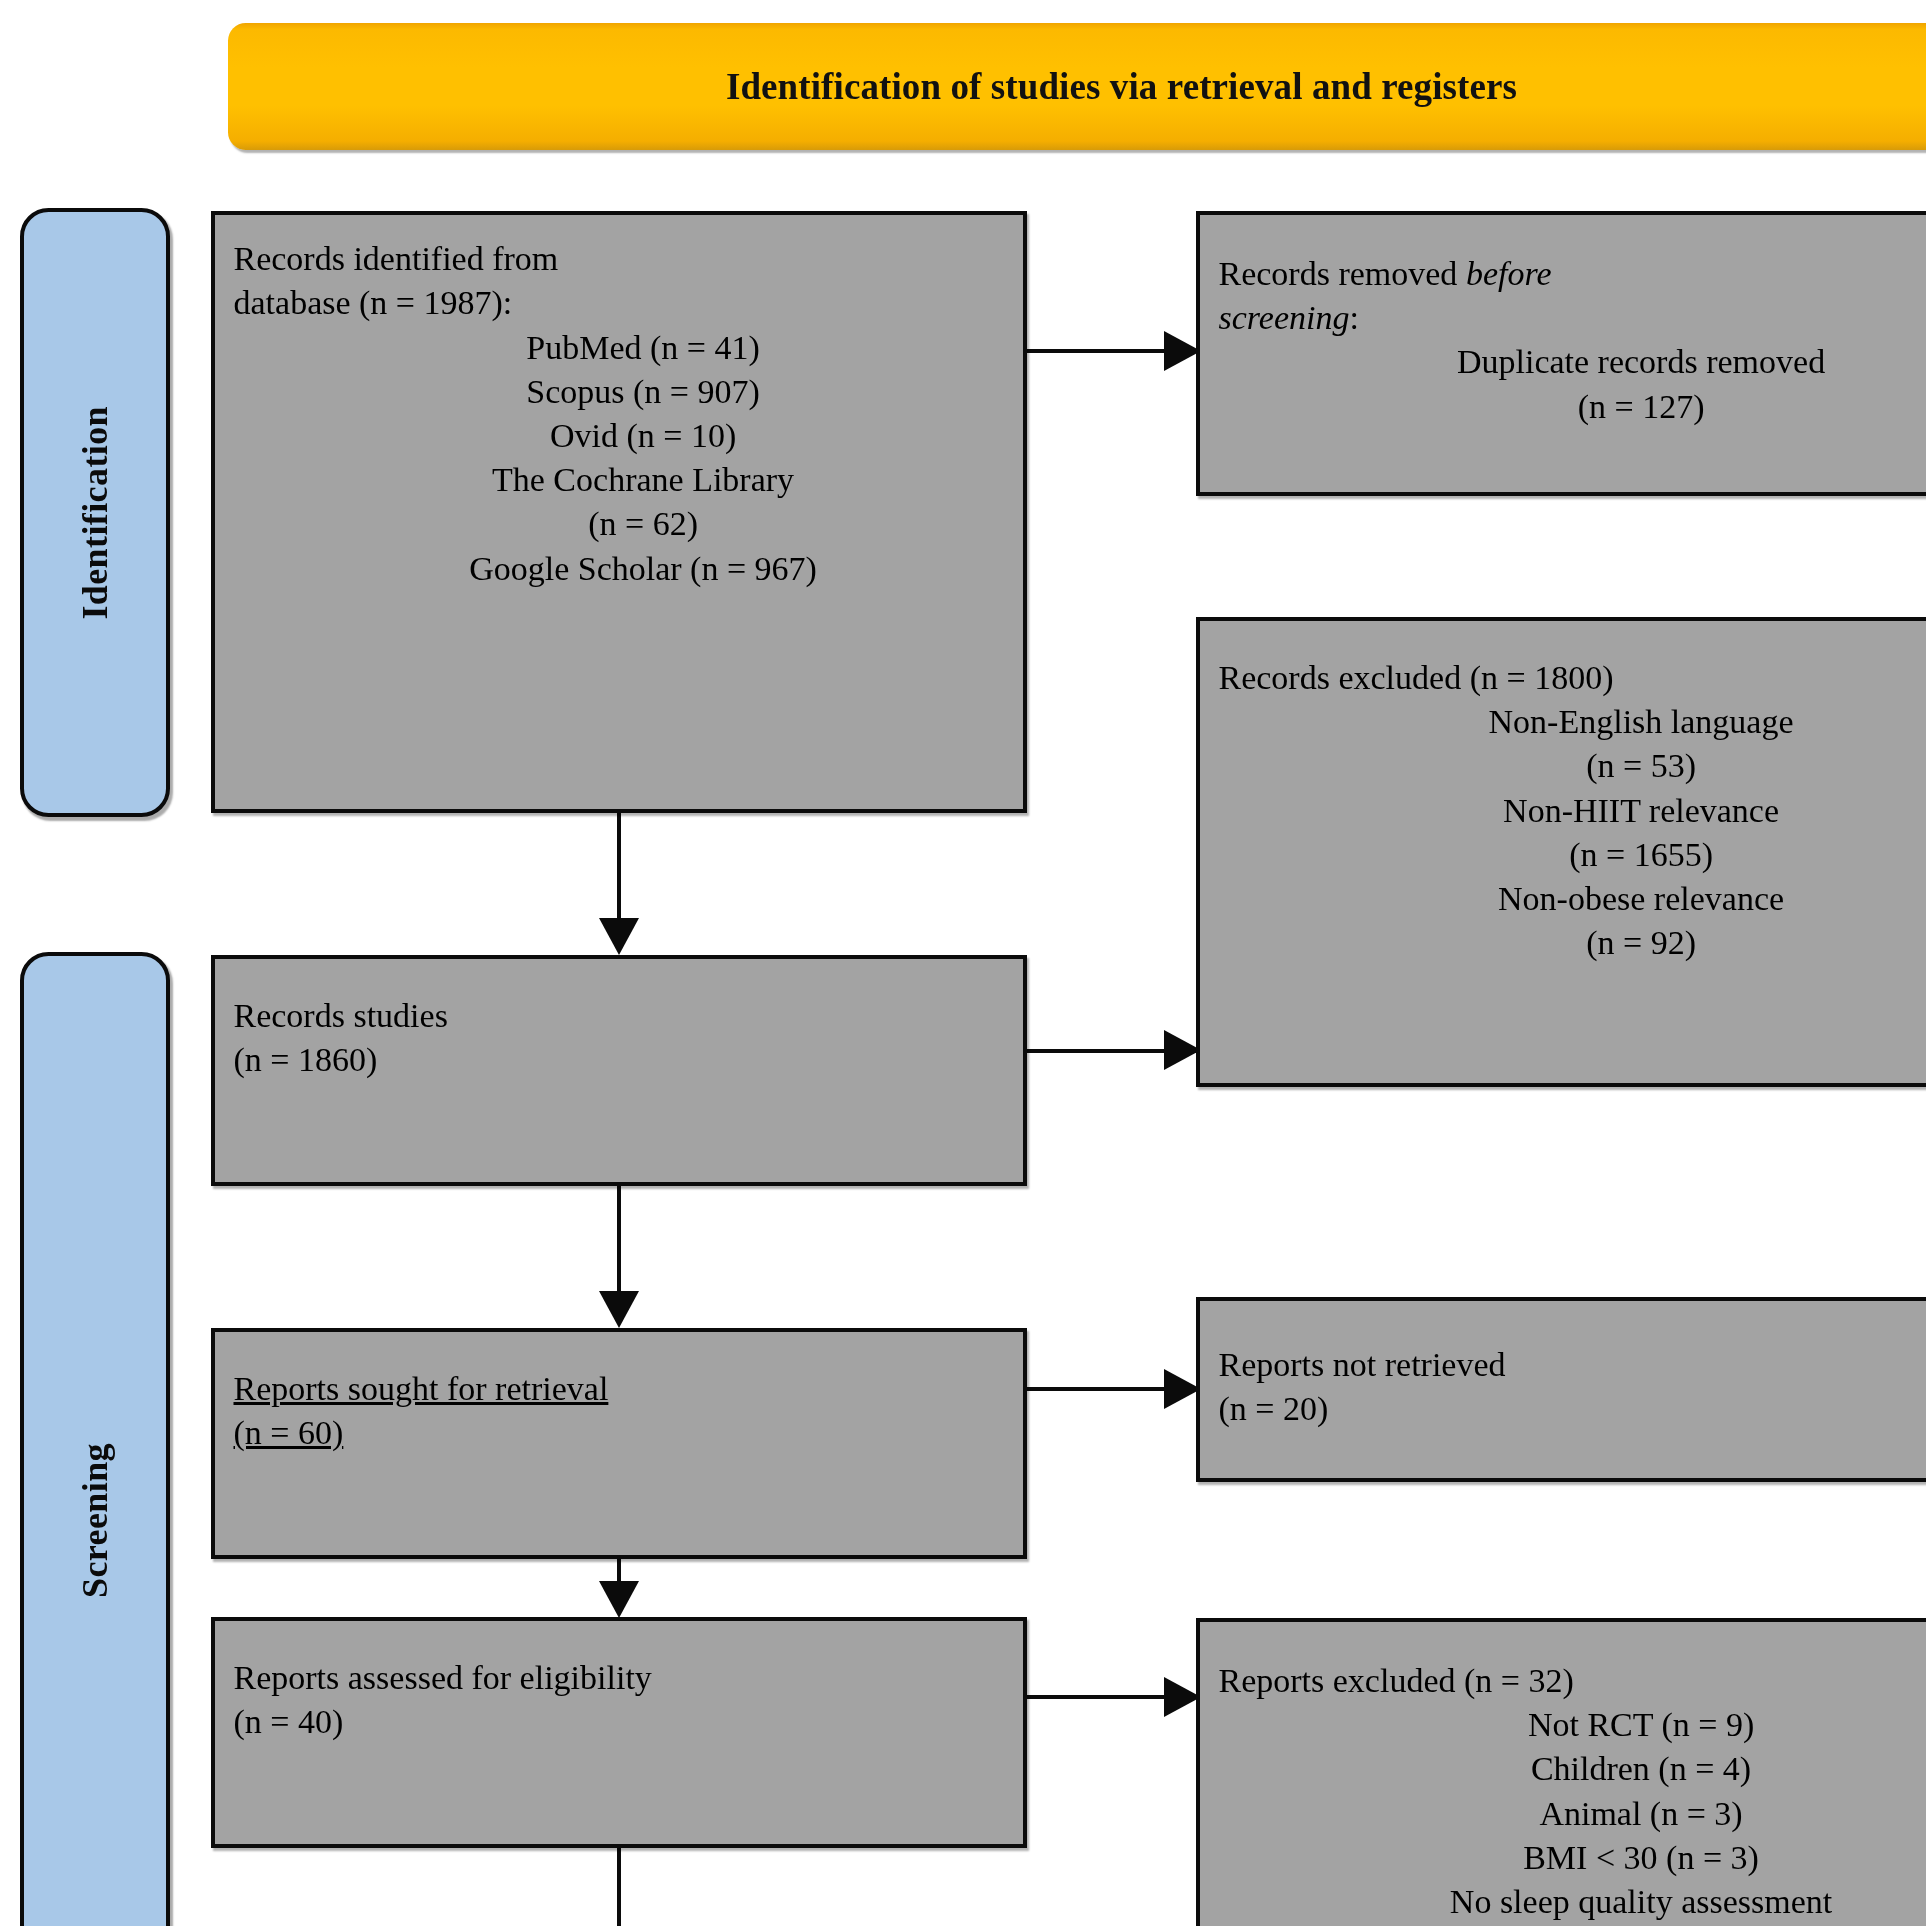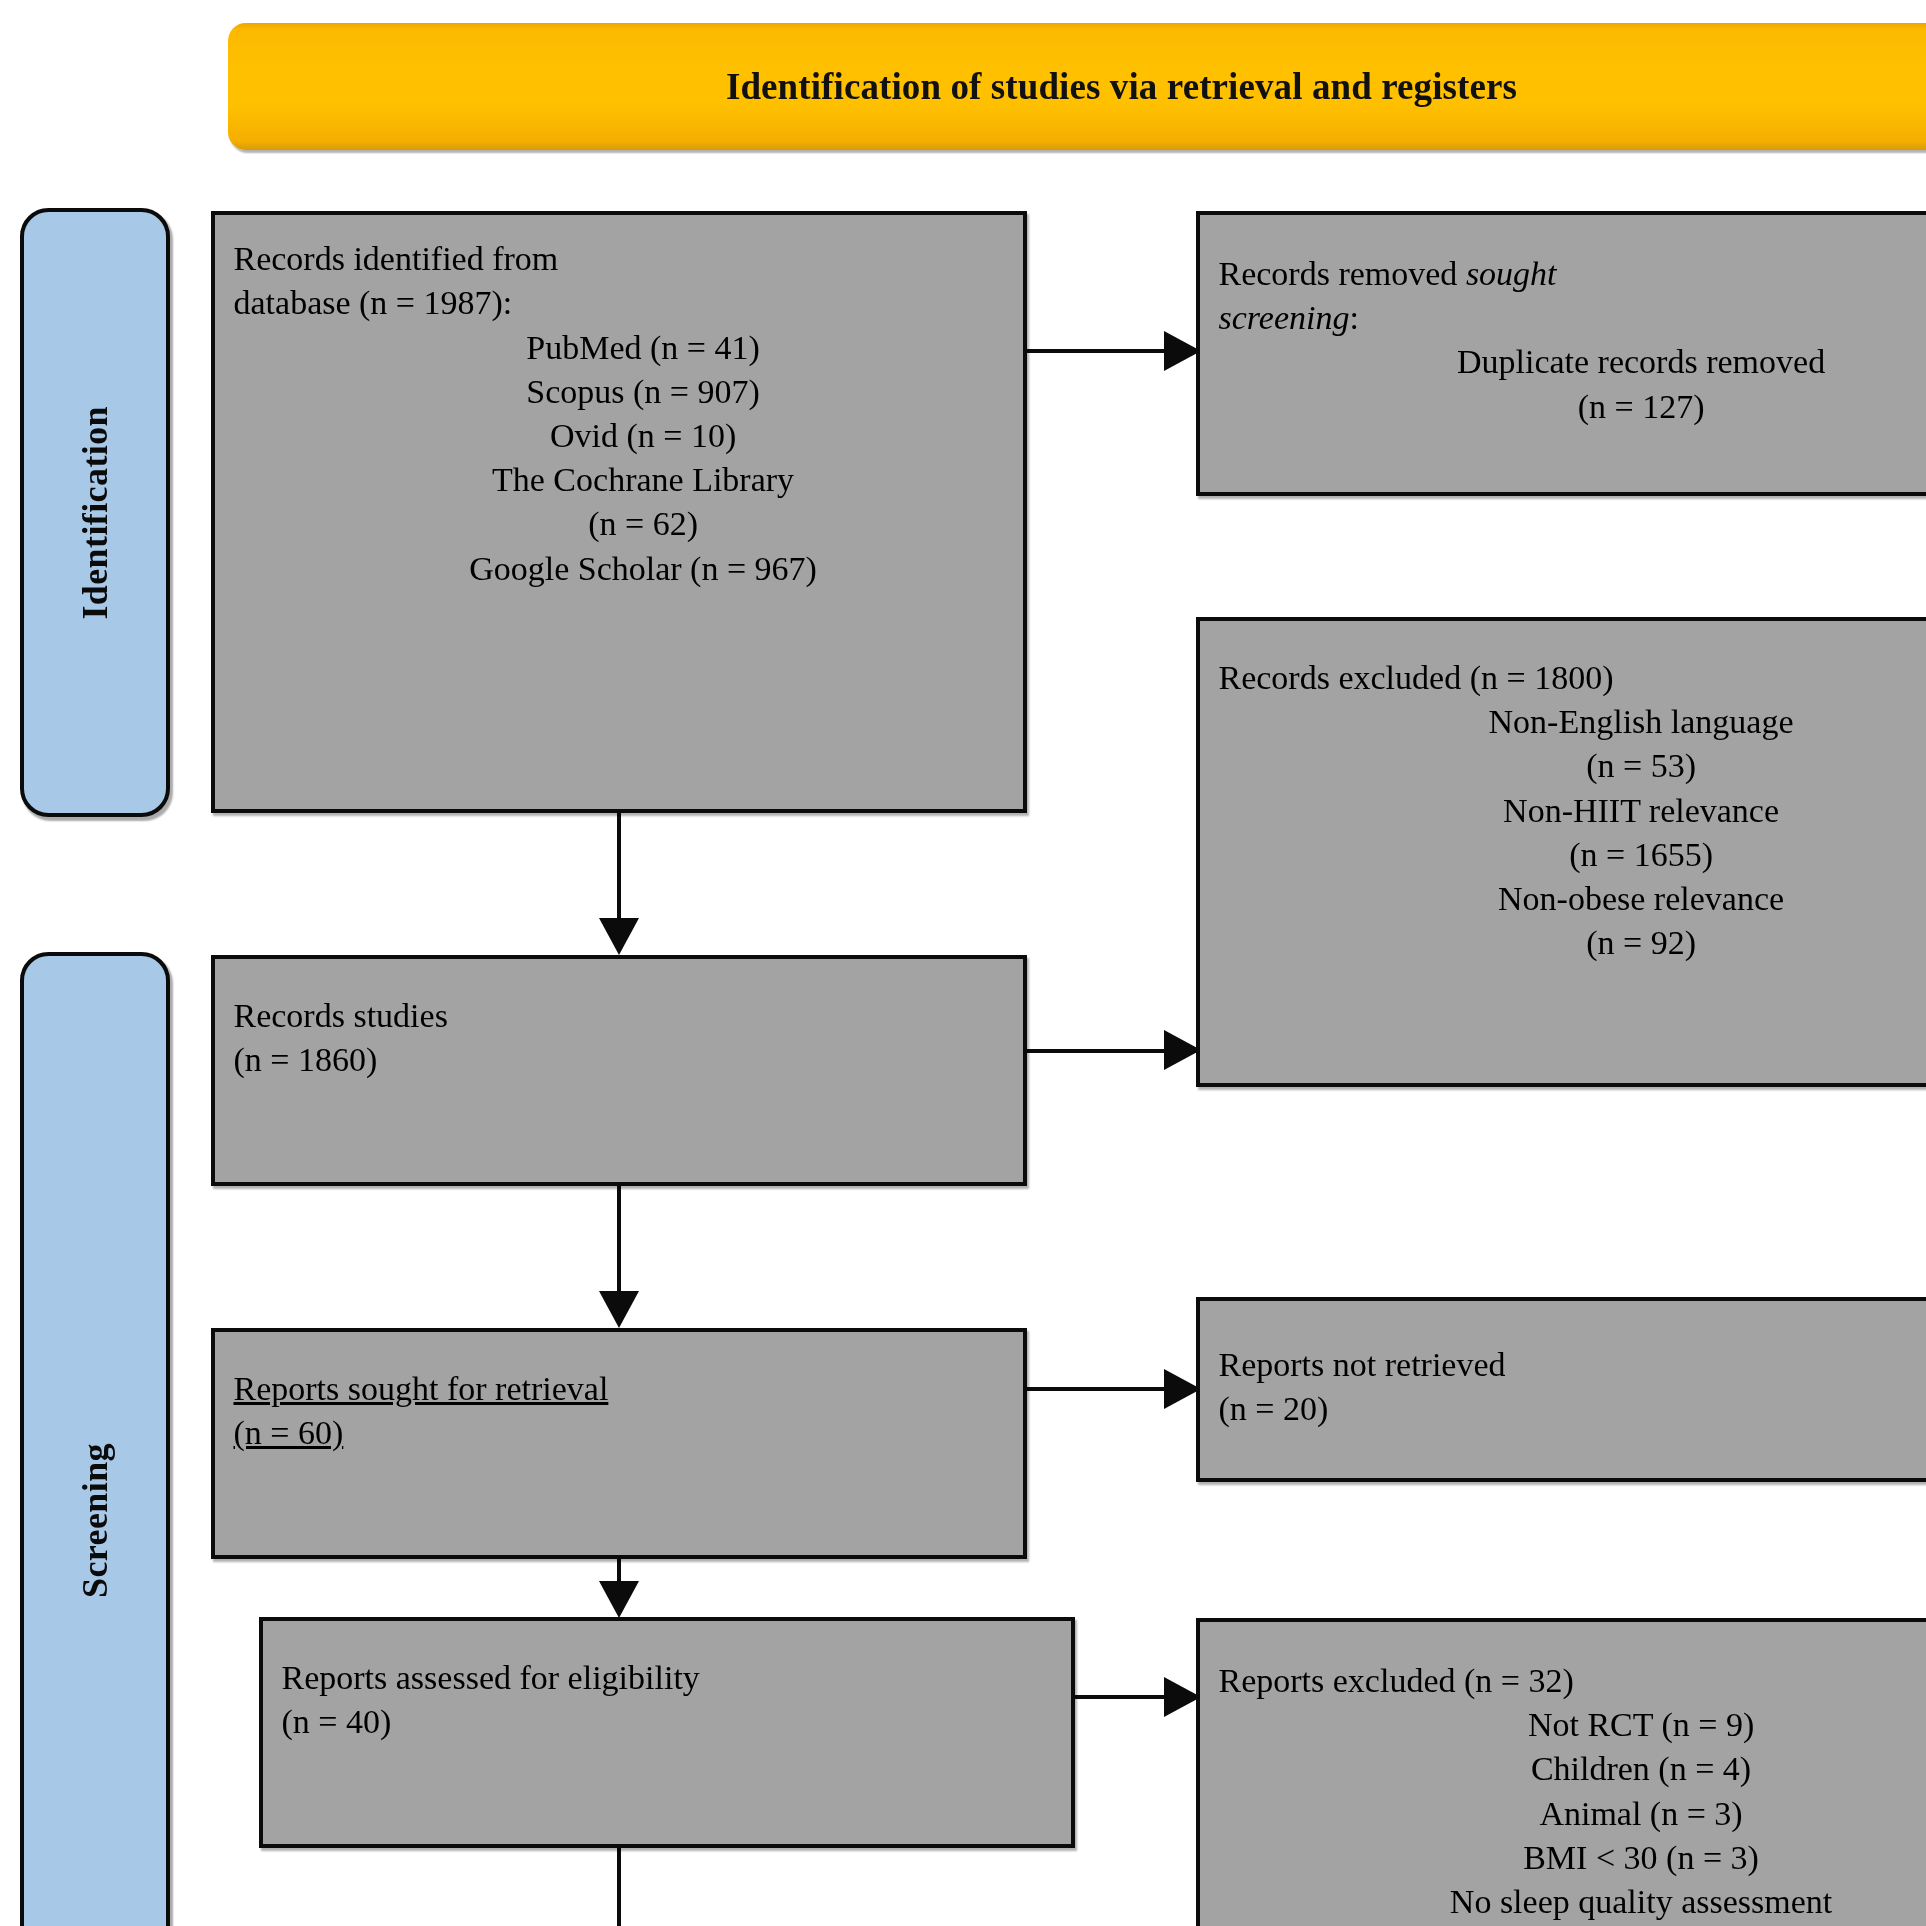--- a/index.html
+++ b/index.html
@@ -102,21 +102,21 @@
   #box-assessed   { left: 211px;  top: 1617px; width: 816px; height: 231px;  }
 
   
   #box-removed    { left: 1196px; top: 211px;  width: 842px; height: 285px;  }
   #box-rec-excl   { left: 1196px; top: 617px; width: 842px; height: 470px; }
   #box-not-retr   { left: 1196px; top: 1297px; width: 842px; height: 185px;  }
   #box-rep-excl   { left: 1196px; top: 1618px; width: 842px; height: 501px; }
 
   #box-screened  { padding-top: 35px; }
   #box-sought    { padding-top: 35px; }
-  #box-assessed  { padding-top: 35px; margin-left: 48px; }
+  #box-assessed  { padding-top: 35px; }
   #box-not-retr  { padding-top: 42px; }
   #box-removed   { padding-top: 37px; }
   #box-rec-excl  { padding-top: 35px; }
   #box-rep-excl  { padding-top: 37px; }
 
   
   .vline {
     position: absolute;
     width: 4.2px;
     background: #0b0b0b;
@@ -200,21 +200,21 @@
     <div class="ln">Reports sought for retrieval</div>
     <div class="ln">(n = 60)</div>
   </div>
 
   <div class="pbox" id="box-assessed">
     <div class="ln">Reports assessed for eligibility</div>
     <div class="ln">(n = 40)</div>
   </div>
 
   <div class="pbox" id="box-removed">
-    <div class="ln"><span>Records removed </span><em>sought</em></div>
+    <div class="ln"><span>Records removed </span><em>before</em></div>
     <div class="ln"><em>screening</em><span>:</span></div>
     <div class="ln ind">Duplicate records removed</div>
     <div class="ln ind">(n = 127)</div>
   </div>
 
   <div class="pbox" id="box-rec-excl">
     <div class="ln">Records excluded (n = 1800)</div>
     <div class="ln ind">Non-English language</div>
     <div class="ln ind">(n = 53)</div>
     <div class="ln ind">Non-HIIT relevance</div>

